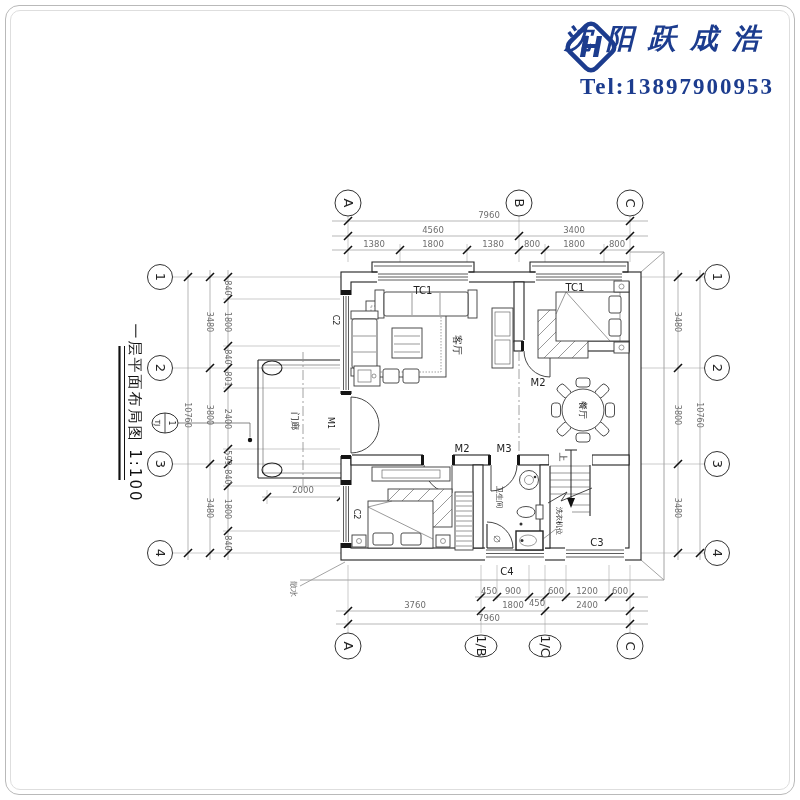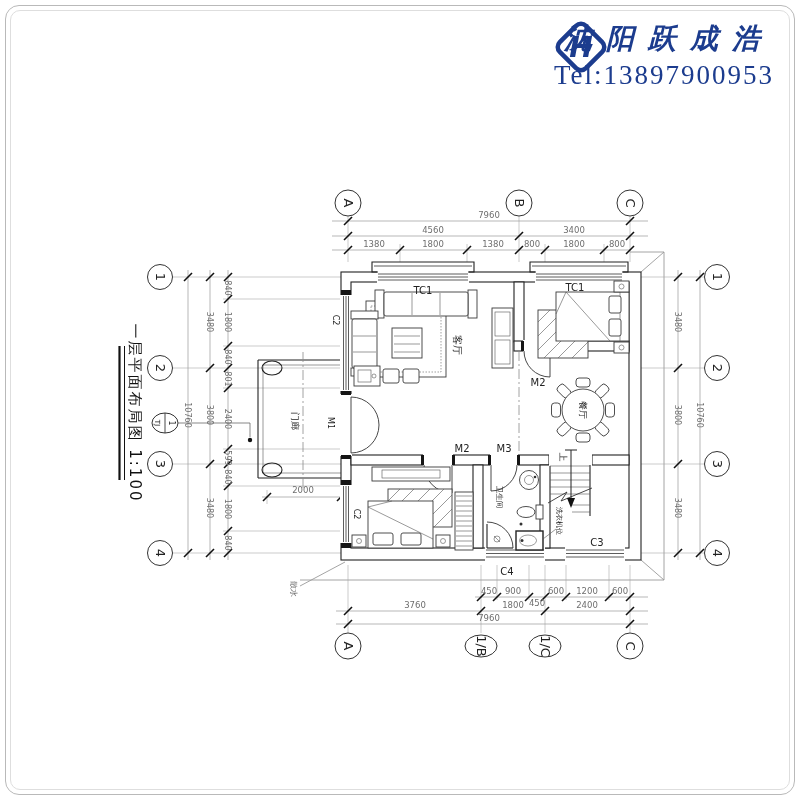--- a/index.html
+++ b/index.html
@@ -4,21 +4,21 @@
 <style>
   html,body{margin:0;padding:0;background:#fff;width:800px;height:800px;overflow:hidden;
     font-family:"DejaVu Sans","Liberation Sans",sans-serif;}
   #stage{position:relative;width:800px;height:800px;background:#fff;}
   .frame-outer{position:absolute;left:5px;top:5px;width:788px;height:788px;border:1.5px solid #b9b9b9;border-radius:14px;}
   .frame-inner{position:absolute;left:10px;top:10px;width:778px;height:778px;border:1px solid #dedede;border-radius:10px;}
   #brand{position:absolute;top:20px;right:26px;text-align:right;color:#1c3c8e;}
   #brand .row1{display:flex;align-items:center;justify-content:flex-end;gap:10px;}
   #brand .name{font-size:28px;font-weight:bold;letter-spacing:14px;
     font-family:"DejaVu Sans","Liberation Sans",sans-serif;white-space:nowrap;font-style:italic;}
-  #brand .tel{font-size:27px;font-weight:normal;letter-spacing:2px;margin-top:2px;
+  #brand .tel{font-size:23px;font-weight:bold;letter-spacing:2px;margin-top:16px;
     font-family:"Liberation Serif","DejaVu Serif",serif;}
   svg{position:absolute;left:0;top:0;}
   svg text{font-family:"DejaVu Sans","Liberation Sans",sans-serif;}
   .dim{fill:#6e6e6e;font-size:8.5px;text-anchor:middle;}
   .dimr{fill:#6e6e6e;font-size:8px;text-anchor:middle;}
   .lbl{fill:#222;font-size:10px;text-anchor:middle;}
   .axis{fill:#222;font-size:13px;text-anchor:middle;}
   .dimline{stroke:#9a9a9a;stroke-width:0.7;}
   .ext{stroke:#a8a8a8;stroke-width:0.6;}
   .tick{stroke:#111;stroke-width:1.6;}

